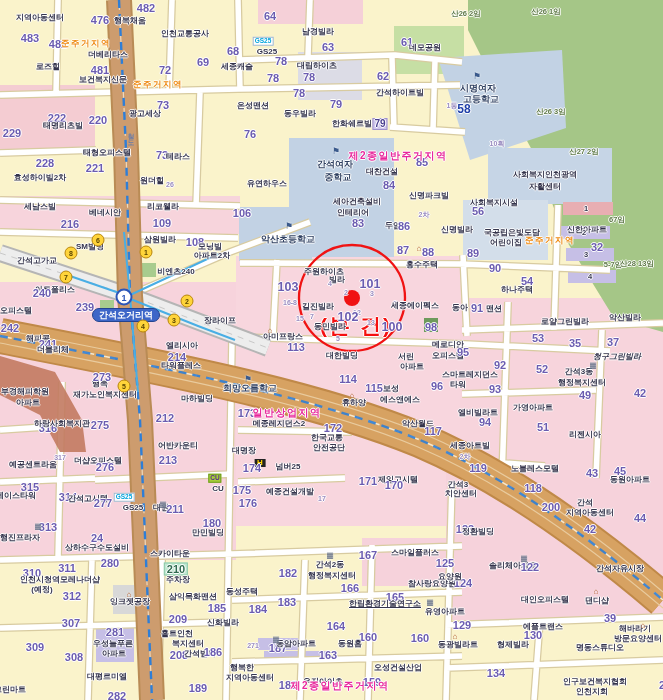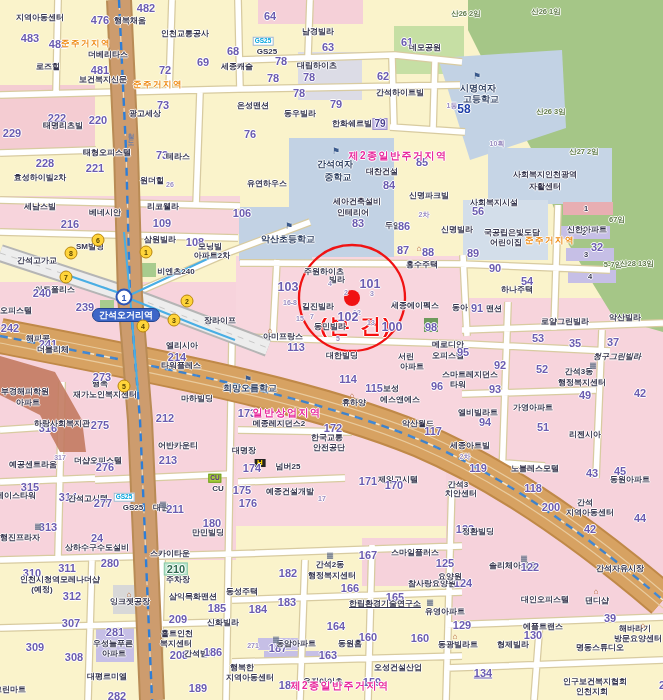--- a/index.html
+++ b/index.html
@@ -350,21 +350,21 @@
       <span class="lbl num" style="left: 35px; top: 647px;">309</span>
       <span class="lbl num" style="left: 74px; top: 657px;">308</span>
       <span class="lbl num" style="left: 115px; top: 632px;">281</span>
       <span class="lbl name" style="left: 113px; top: 644px;">우성늘푸른</span>
       <span class="lbl name" style="left: 114px; top: 654px;">아파트</span>
       <span class="lbl num" style="left: 117px; top: 668px; margin-top: 28px;">282</span>
       <span class="lbl name" style="left: 107px; top: 677px;">대평르미엘</span>
       <span class="lbl name" style="left: 10px; top: 690px;">그린마트</span>
       <span class="lbl num" style="left: 178px; top: 619px;">209</span>
       <span class="lbl name" style="left: 177px; top: 634px;">홀트인천</span>
-      <span class="lbl name" style="left: 176px; top: 644px;">복지센터</span>
+      <span class="lbl name" style="left: 183px; top: 644px; padding-left: 10px;">복지센터</span>
       <span class="lbl num" style="left: 179px; top: 655px;">208</span>
       <span class="lbl name" style="left: 200px; top: 654px;">간석빌라</span>
       <span class="lbl num" style="left: 217px; top: 608px;">185</span>
       <span class="lbl num" style="left: 213px; top: 652px;">186</span>
       <span class="lbl num" style="left: 198px; top: 688px;">189</span>
       <span class="lbl sch" style="left: 250px; top: 388px;">희망오름학교</span>
       <span class="lbl num" style="left: 247px; top: 413px;">173</span>
       <span class="lbl name" style="left: 279px; top: 424px;">메종레지던스2</span>
       <span class="lbl name" style="left: 354px; top: 403px;">휴하양</span>
       <span class="lbl num" style="left: 348px; top: 379px;">114</span>
@@ -462,21 +462,21 @@
       <span class="lbl name" style="left: 545px; top: 600px;">대인오피스텔</span>
       <span class="lbl name" style="left: 597px; top: 601px;">댄디샵</span>
       <span class="lbl num" style="left: 610px; top: 618px;">39</span>
       <span class="lbl name" style="left: 635px; top: 629px;">해바라기</span>
       <span class="lbl name" style="left: 638px; top: 639px;">방문요양센터</span>
       <span class="lbl name" style="left: 458px; top: 645px;">동광빌라트</span>
       <span class="lbl name" style="left: 513px; top: 645px;">형제빌라</span>
       <span class="lbl name" style="left: 543px; top: 627px;">에플트랜스</span>
       <span class="lbl num" style="left: 533px; top: 635px;">130</span>
       <span class="lbl name" style="left: 600px; top: 648px;">명동스튜디오</span>
-      <span class="lbl num" style="left: 483px; top: 673px; text-decoration: underline;">134</span>
+      <span class="lbl num" style="left: 496px; top: 673px;">134</span>
       <span class="lbl name" style="left: 595px; top: 682px;">인구보건복지협회</span>
       <span class="lbl name" style="left: 592px; top: 692px;">인천지회</span>
       <span class="lbl num" style="left: 665px; top: 685px;">27</span>
       <span class="lbl zone-o" style="left: 86px; top: 43px;">준주거지역</span>
       <span class="lbl zone-o" style="left: 158px; top: 84px;">준주거지역</span>
       <span class="lbl zone-o" style="left: 550px; top: 240px;">준주거지역</span>
       <span class="lbl zone-m" style="left: 398px; top: 156px;">제2종일반주거지역</span>
       <span class="lbl zone-m" style="left: 287px; top: 413px;">일반상업지역</span>
       <span class="lbl zone-m" style="left: 340px; top: 686px;">제2종일반주거지역</span>
       <span class="exit" style="left: 146px; top: 252px;">1</span>

